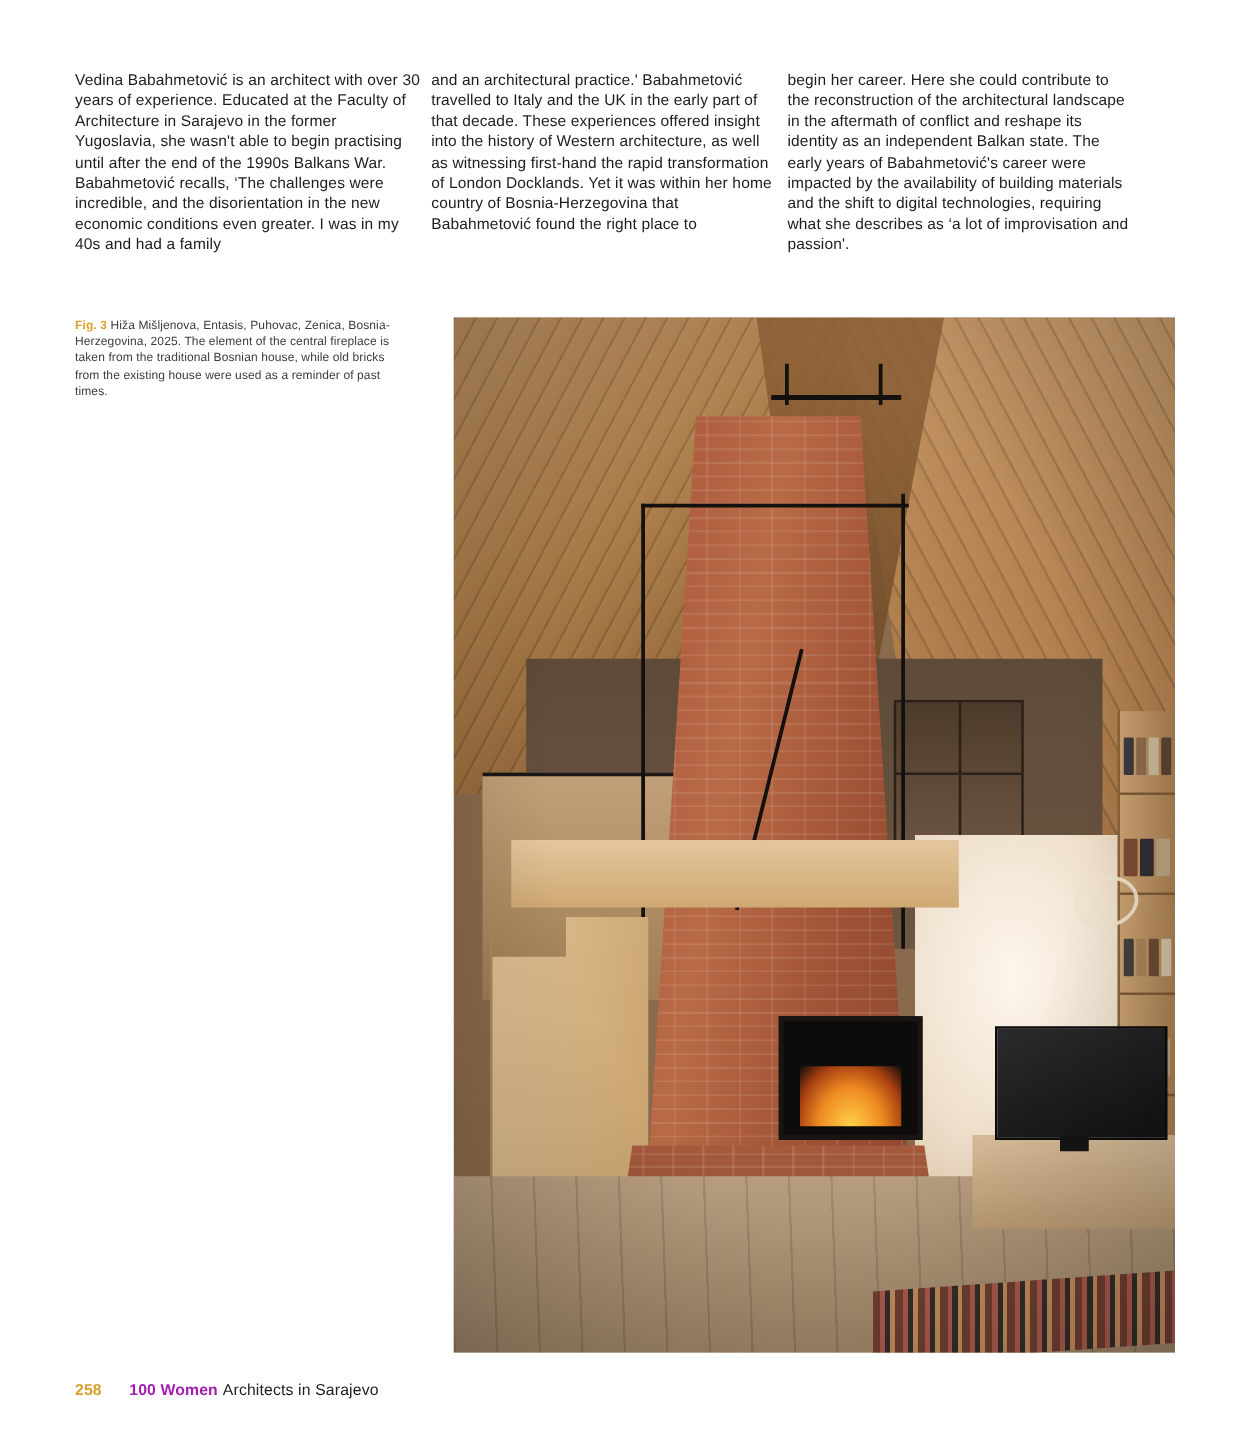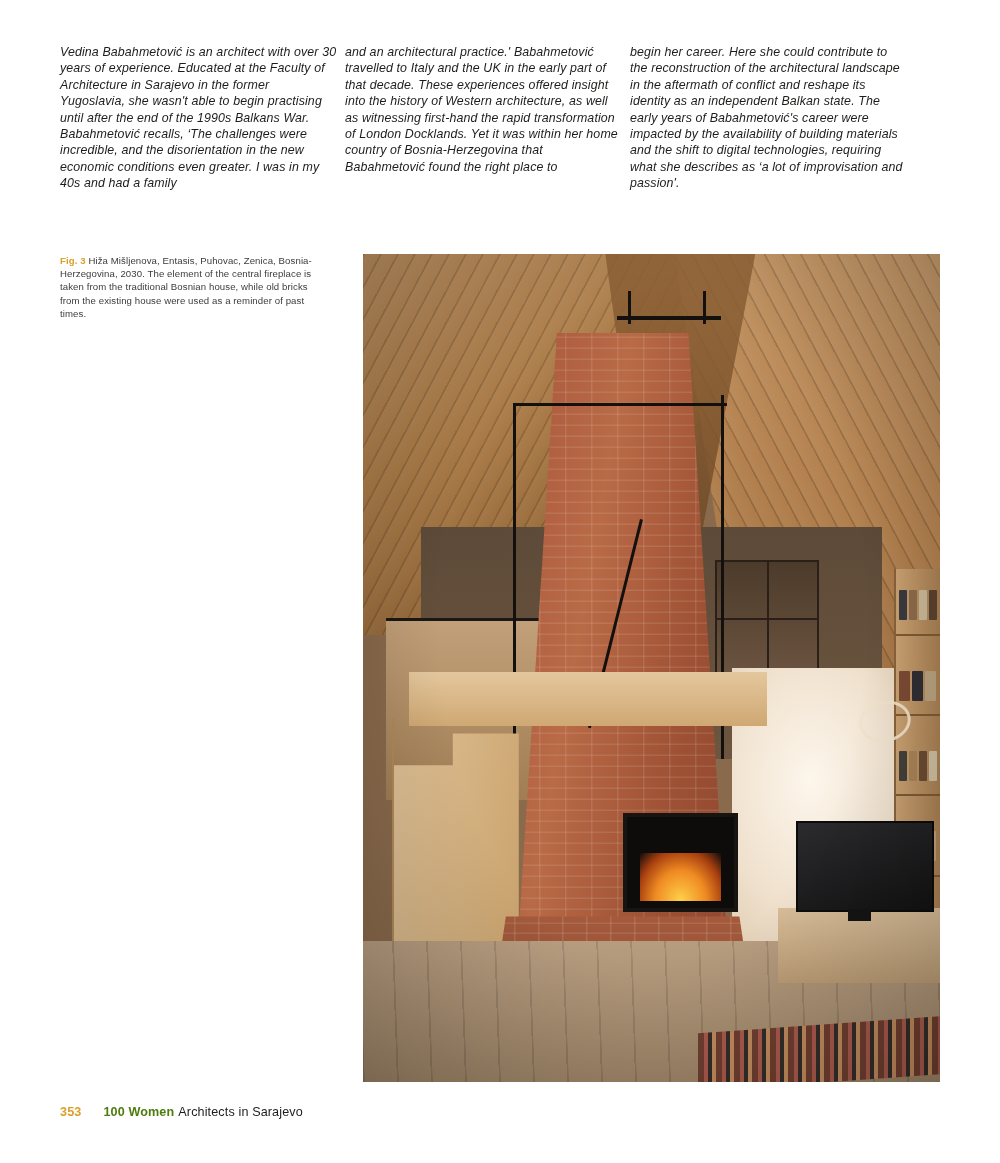--- a/index.html
+++ b/index.html
@@ -19,25 +19,24 @@
 
   .page {
     position: absolute;
     inset: 0;
   }
 
   
   .columns {
     position: absolute;
     left: 60px;
-    top: 44px;
+    top: 56px;
     width: 880px;
     display: flex;
     gap: 8px;
-    font-style: italic;
   }
   .col {
     width: 277px;
     font-size: 12.4px;
     line-height: 16.4px;
     letter-spacing: 0.01em;
     color: #1d1d1b;
   }
   .col p {
     margin: 0;
@@ -285,21 +284,21 @@
     align-items: baseline;
     gap: 0;
   }
   .footer .pagenum {
     color: #d9a02b;
     font-weight: bold;
     margin-right: 22px;
   }
   .footer .bold {
     font-weight: bold;
-    color: #4d7c0f;
+    color: #a21caf;
     margin-right: 4px;
   }
   .footer .rest {
     color: #1d1d1b;
   }
 </style>
 </head>
 <body>
 
 <div class="page">
@@ -310,21 +309,21 @@
     </div>
     <div class="col">
       <p>and an architectural practice.' Babahmetović travelled to Italy and the UK in the early part of that decade. These experiences offered insight into the history of Western architecture, as well as witnessing first-hand the rapid transformation of London Docklands. Yet it was within her home country of Bosnia-Herzegovina that Babahmetović found the right place to</p>
     </div>
     <div class="col">
       <p>begin her career. Here she could contribute to the reconstruction of the architectural landscape in the aftermath of conflict and reshape its identity as an independent Balkan state. The early years of Babahmetović's career were impacted by the availability of building materials and the shift to digital technologies, requiring what she describes as ‘a lot of improvisation and passion'.</p>
     </div>
   </div>
 
   <div class="caption">
-    <span class="figlabel">Fig. 3</span><span> Hiža Mišljenova, Entasis, Puhovac, Zenica, Bosnia-Herzegovina, 2030. The element of the central fireplace is taken from the traditional Bosnian house, while old bricks from the existing house were used as a reminder of past times.</span>
+    <span class="figlabel">Fig. 3</span><span> Hiža Mišljenova, Entasis, Puhovac, Zenica, Bosnia-Herzegovina, 2025. The element of the central fireplace is taken from the traditional Bosnian house, while old bricks from the existing house were used as a reminder of past times.</span>
   </div>
 
   <div class="figure">
     <div class="photo">
       <div class="ceiling-left"></div>
       <div class="ceiling-right"></div>
       <div class="ceiling-fold"></div>
 
       <div class="backwall"></div>
       <div class="mezzanine"></div>
@@ -387,18 +386,18 @@
       <div class="rug"></div>
       <div class="sideboard"></div>
       <div class="tv"></div>
       <div class="tv-stand"></div>
 
       <div class="vignette"></div>
     </div>
   </div>
 
   <div class="footer">
-    <span class="pagenum">353</span>
+    <span class="pagenum">258</span>
     <span class="bold">100 Women</span>
     <span class="rest">Architects in Sarajevo</span>
   </div>
 
 </div>
 
 </body></html>

